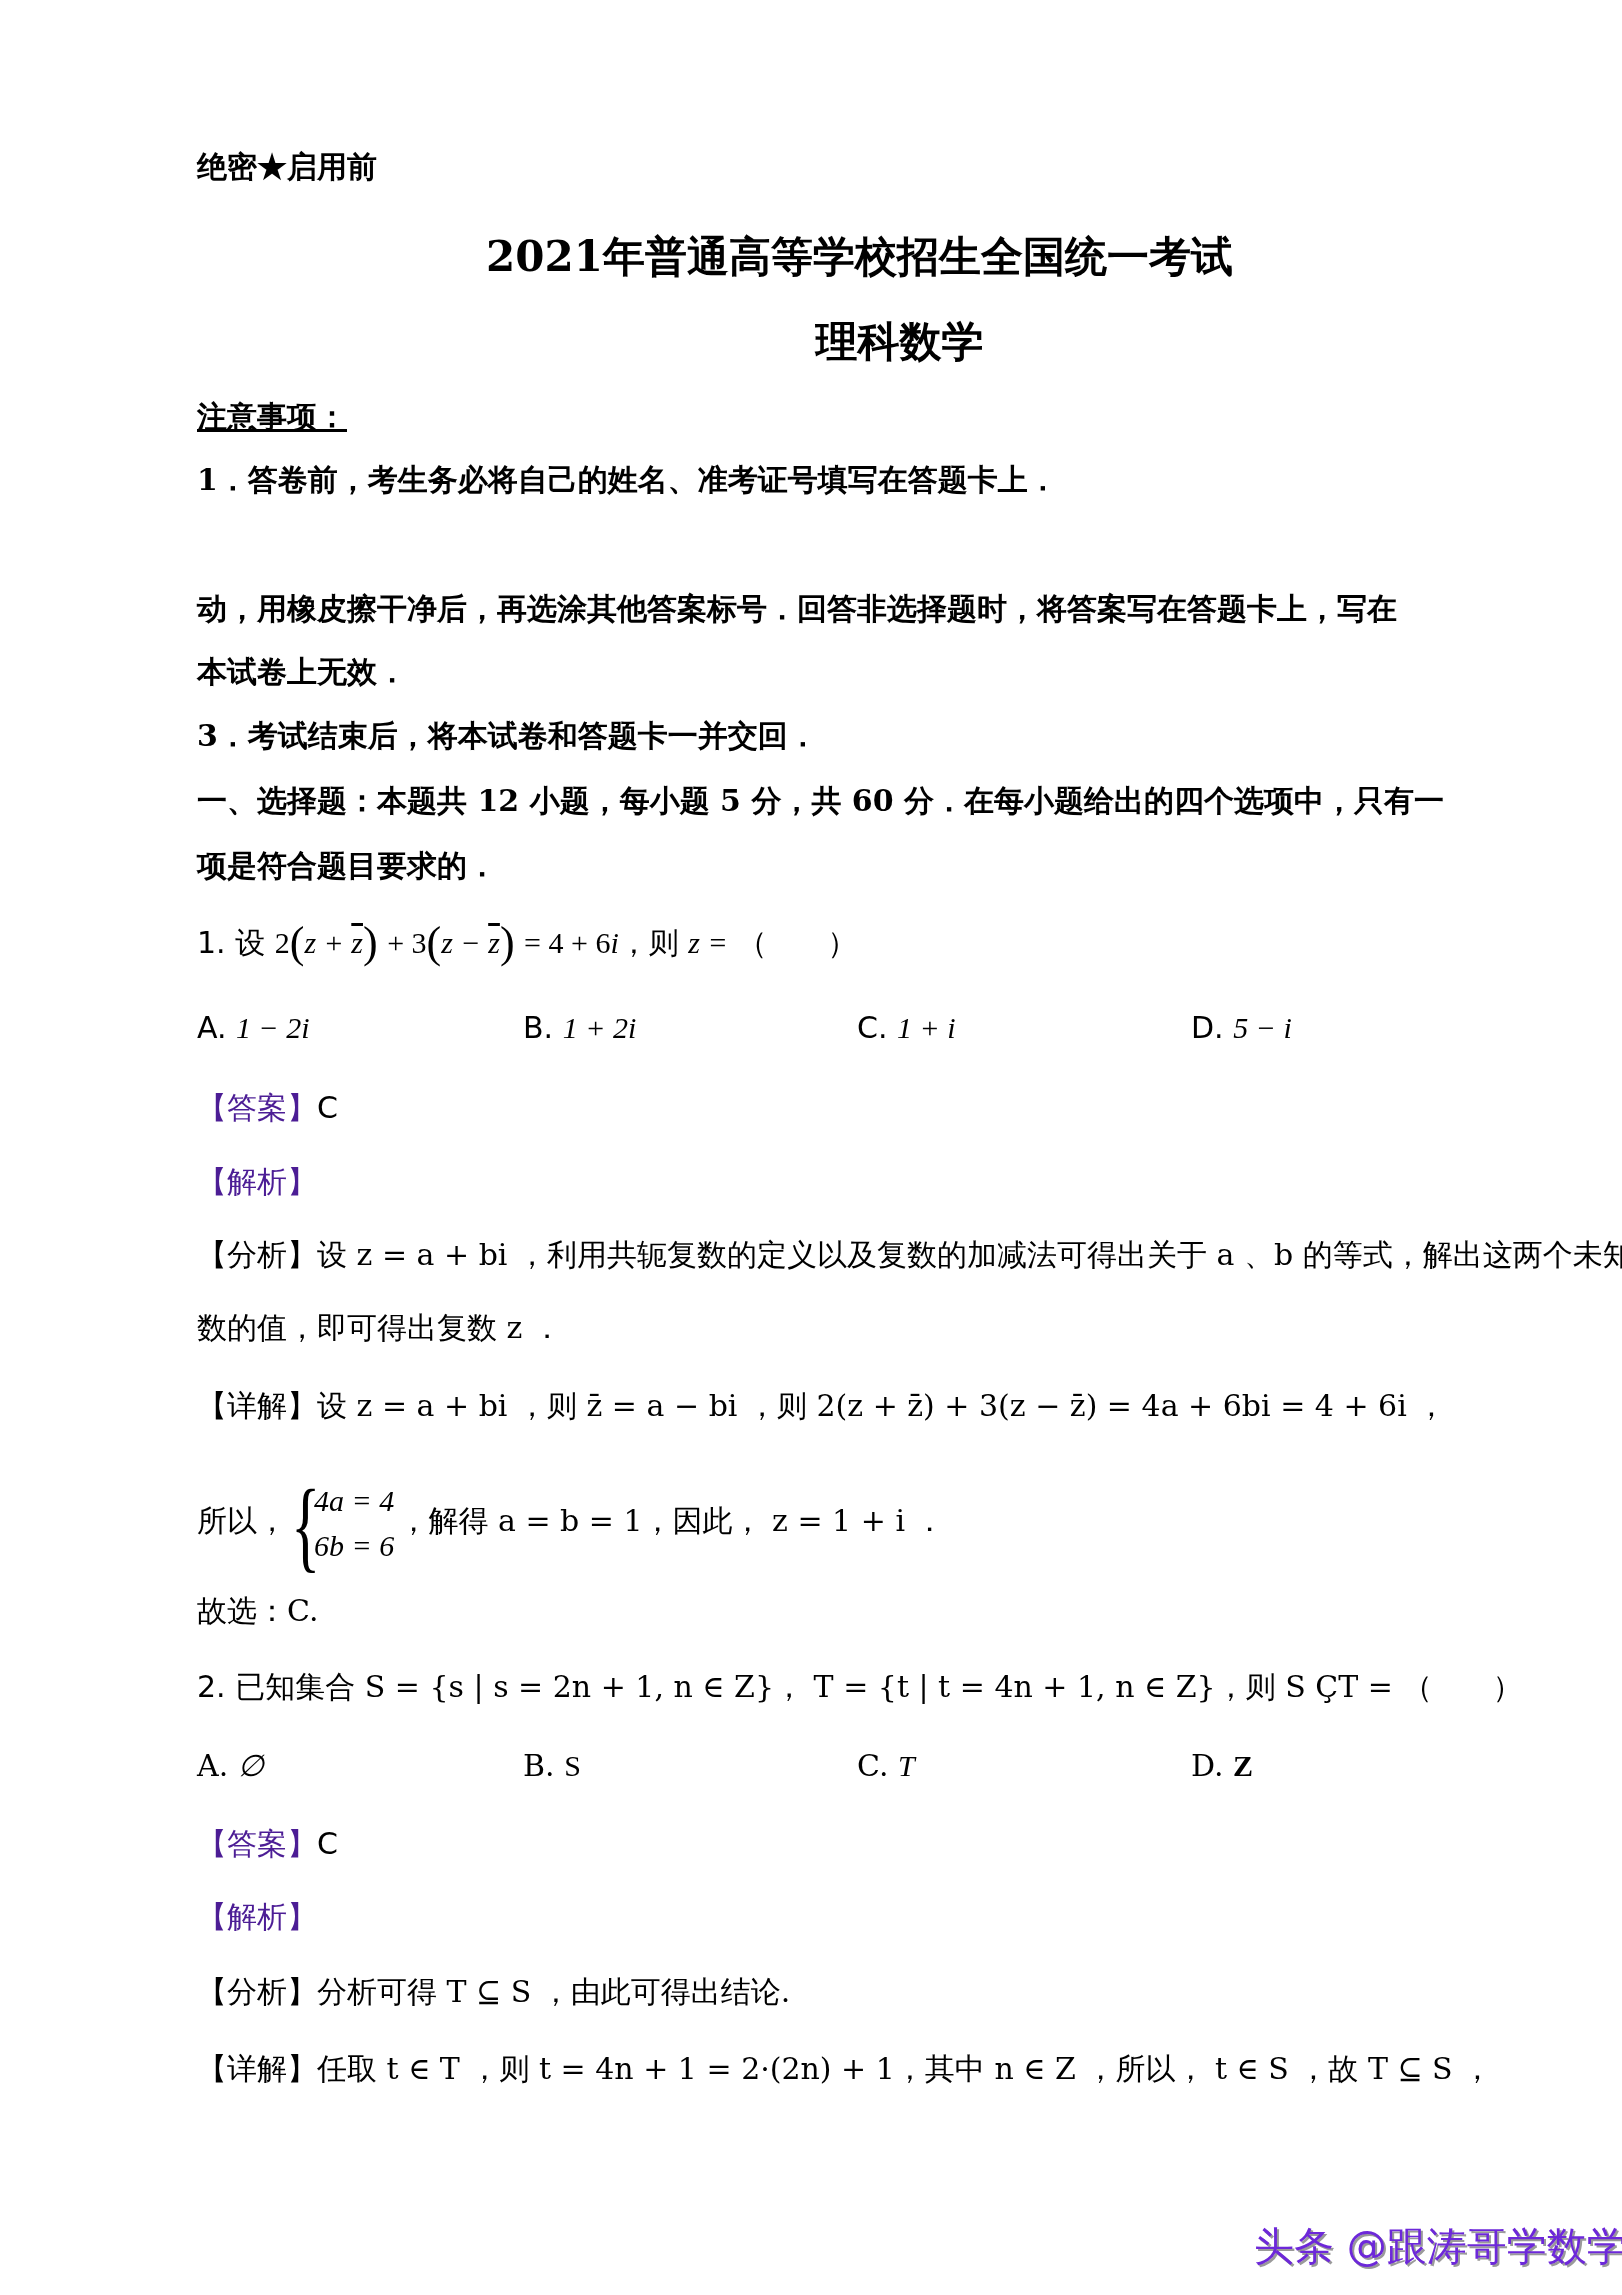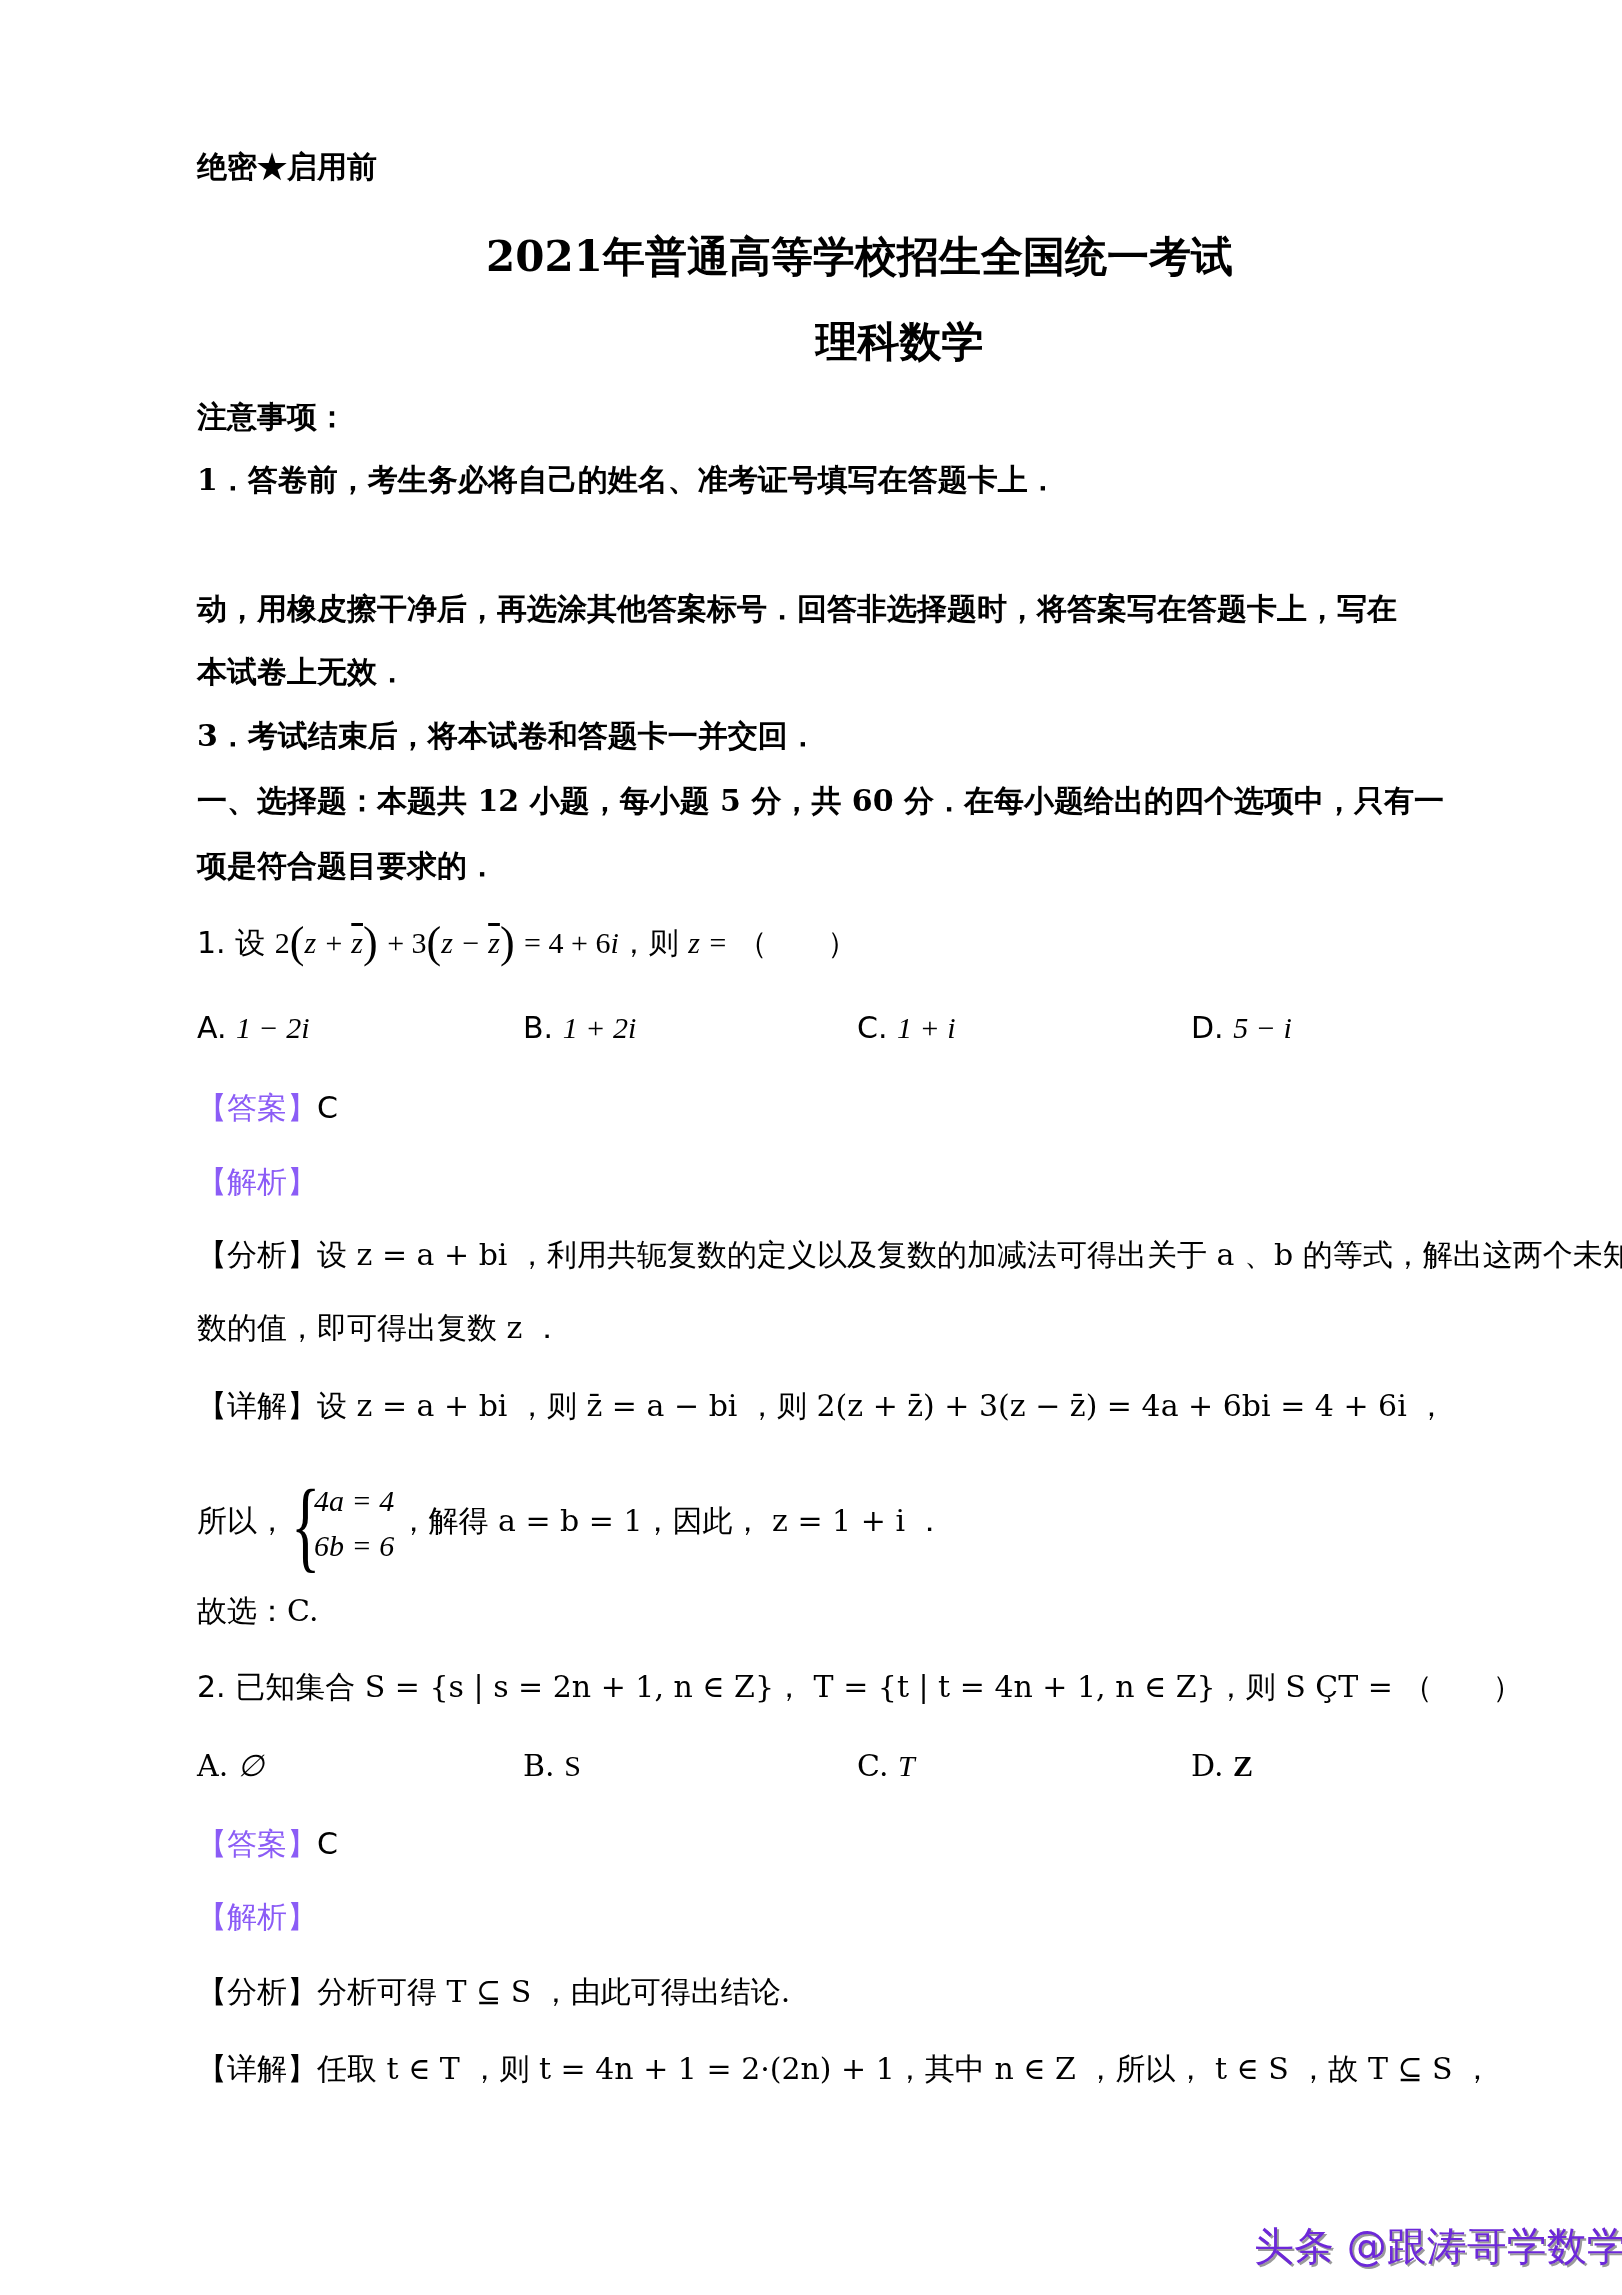--- a/index.html
+++ b/index.html
@@ -10,21 +10,21 @@
     }
     .page { position: absolute; left: 0; top: 4px; width: 1621px; height: 2295px; margin-left: 48px; }
     .line { position: absolute; left: 149px; white-space: nowrap; font-size: 30px; line-height: 38px; }
     .bold { font-weight: bold; }
     .center { left: 0; width: 1623px; text-align: center; }
     .title1 { font-size: 42px; font-weight: bold; line-height: 55px; }
     .title2 { font-size: 42px; font-weight: bold; line-height: 55px; }
     .m { font-family: "Liberation Serif", "DejaVu Serif", serif; font-style: italic; }
     .mu { font-family: "Liberation Serif", "DejaVu Serif", serif; }
     .sans { font-family: "DejaVu Sans", "Liberation Sans", sans-serif; }
-    .blue { color: #8b5cf6; }
+    .blue { color: #4c1d95; }
     .bar { text-decoration: overline; }
     .paren-big { font-size: 44px; vertical-align: -4.1px; font-family: "Liberation Serif", serif; font-weight: normal; }
     .opt { position: absolute; white-space: nowrap; font-size: 30px; line-height: 38px; }
     .sys { display: inline-block; vertical-align: middle; position: relative; padding-left: 23px; margin: 0 4.1px; }
     .sys .brace { position: absolute; left: 0; top: -4.1px; font-size: 102px; line-height: 102px; font-family: "Liberation Serif", serif; transform: scaleX(0.6); transform-origin: left; }
     .sys .row { display: block; line-height: 45px; font-size: 30px; }
     .watermark {
       position: absolute; left: 1206px; top: 2218px; font-size: 40px; line-height: 48px;
       font-family: "DejaVu Sans", "Liberation Sans", sans-serif; color: #6d28d9;
       text-shadow: 2px 2px 0 #9a9a9a;
@@ -35,21 +35,21 @@
 </head>
 <body>
 
 <div class="page">
 
   <div class="line bold" style="top:144px;">绝密★启用前</div>
 
   <div class="line center title1" style="top:225px;">2021年普通高等学校招生全国统一考试</div>
   <div class="line center title2" style="top:310px;padding-left:40px;">理科数学</div>
 
-  <div class="line bold" style="top:394px;">注意事项：</div>
+  <div class="line bold" style="top:394px;text-decoration:underline;">注意事项：</div>
   <div class="line bold" style="top:457px;">1．答卷前，考生务必将自己的姓名、准考证号填写在答题卡上．</div>
   <div class="line bold" style="top:586px;">动，用橡皮擦干净后，再选涂其他答案标号．回答非选择题时，将答案写在答题卡上，写在</div>
   <div class="line bold" style="top:649px;">本试卷上无效．</div>
   <div class="line bold" style="top:713px;">3．考试结束后，将本试卷和答题卡一并交回．</div>
 
   <div class="line bold" style="top:778px;">一、选择题：本题共 12 小题，每小题 5 分，共 60 分．在每小题给出的四个选项中，只有一</div>
   <div class="line bold" style="top:843px;">项是符合题目要求的．</div>
 
   <div class="line" style="top:920px;">
     <span class="sans">1.</span>

